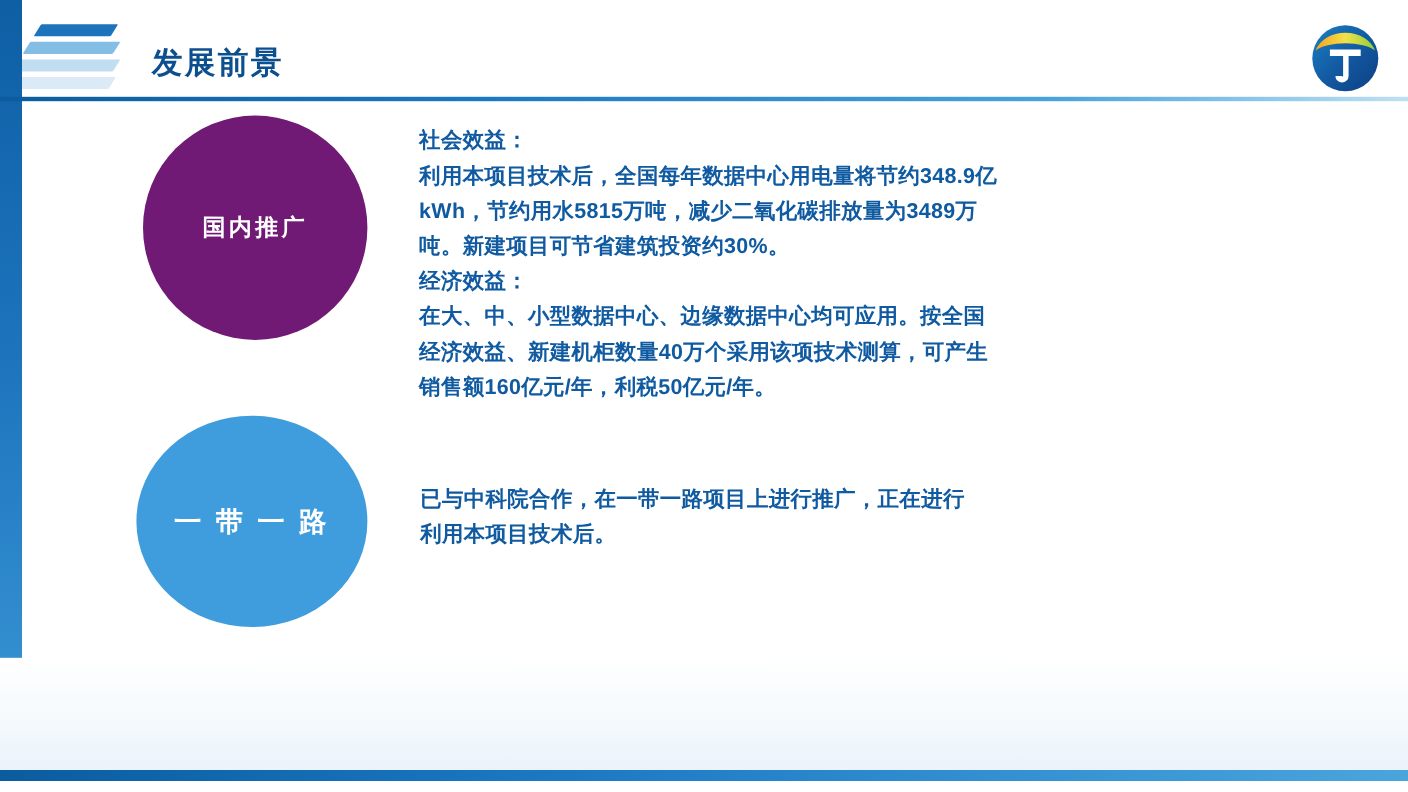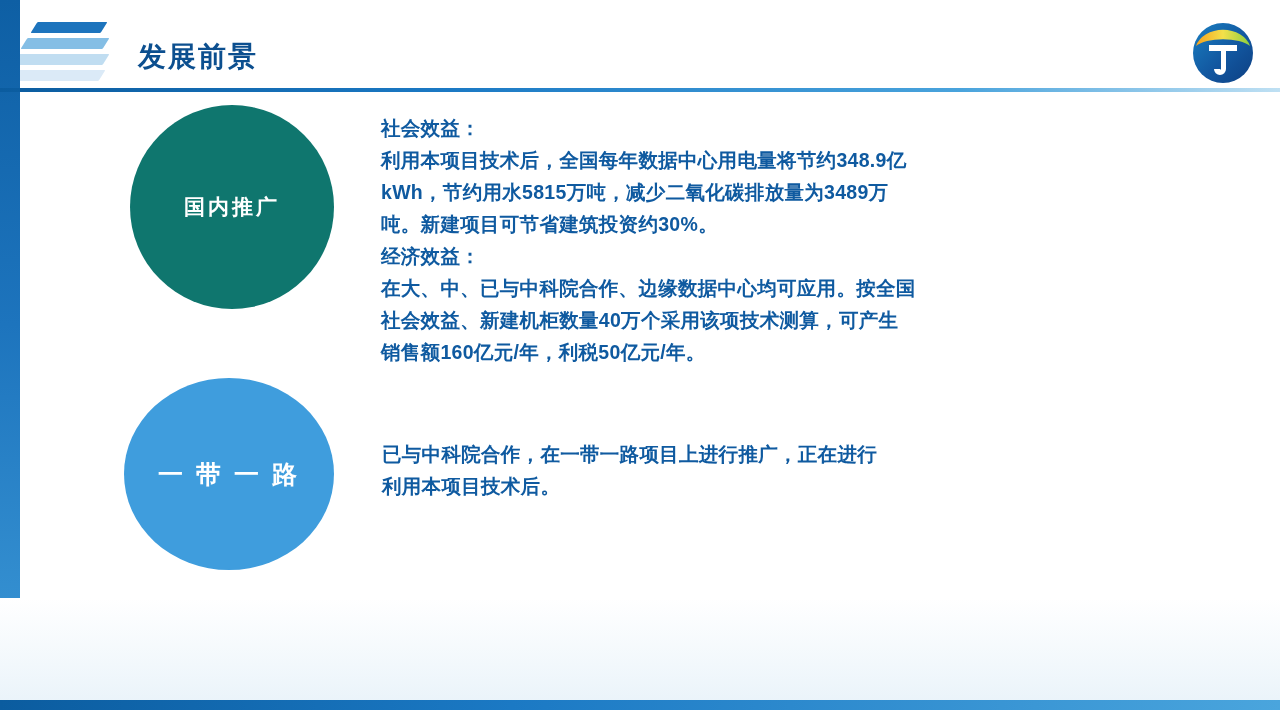--- a/index.html
+++ b/index.html
@@ -99,21 +99,21 @@
     justify-content: center;
     color: #ffffff;
     font-weight: bold;
     text-align: center;
   }
   .circle-1 {
     left: 130px;
     top: 105px;
     width: 204px;
     height: 204px;
-    background: #0f766e;
+    background: #701a75;
     font-size: 21px;
     letter-spacing: 3px;
   }
   .circle-2 {
     left: 124px;
     top: 378px;
     width: 210px;
     height: 192px;
     background: #3f9ddd;
     font-size: 25px;
@@ -212,22 +212,22 @@
   <div class="circle circle-2">
     <span>一 带 一 路</span>
   </div>
 
   <div class="body-text block-1">
     <p>社会效益：</p>
     <p>利用本项目技术后，全国每年数据中心用电量将节约348.9亿</p>
     <p>kWh，节约用水5815万吨，减少二氧化碳排放量为3489万</p>
     <p>吨。新建项目可节省建筑投资约30%。</p>
     <p>经济效益：</p>
-    <p>在大、中、已与中科院合作、边缘数据中心均可应用。按全国</p>
-    <p>社会效益、新建机柜数量40万个采用该项技术测算，可产生</p>
+    <p>在大、中、小型数据中心、边缘数据中心均可应用。按全国</p>
+    <p>经济效益、新建机柜数量40万个采用该项技术测算，可产生</p>
     <p>销售额160亿元/年，利税50亿元/年。</p>
   </div>
 
   <div class="body-text block-2">
     <p>已与中科院合作，在一带一路项目上进行推广，正在进行</p>
     <p>利用本项目技术后。</p>
   </div>
 
   <div class="bottom-band"></div>
   <div class="bottom-line"></div>

